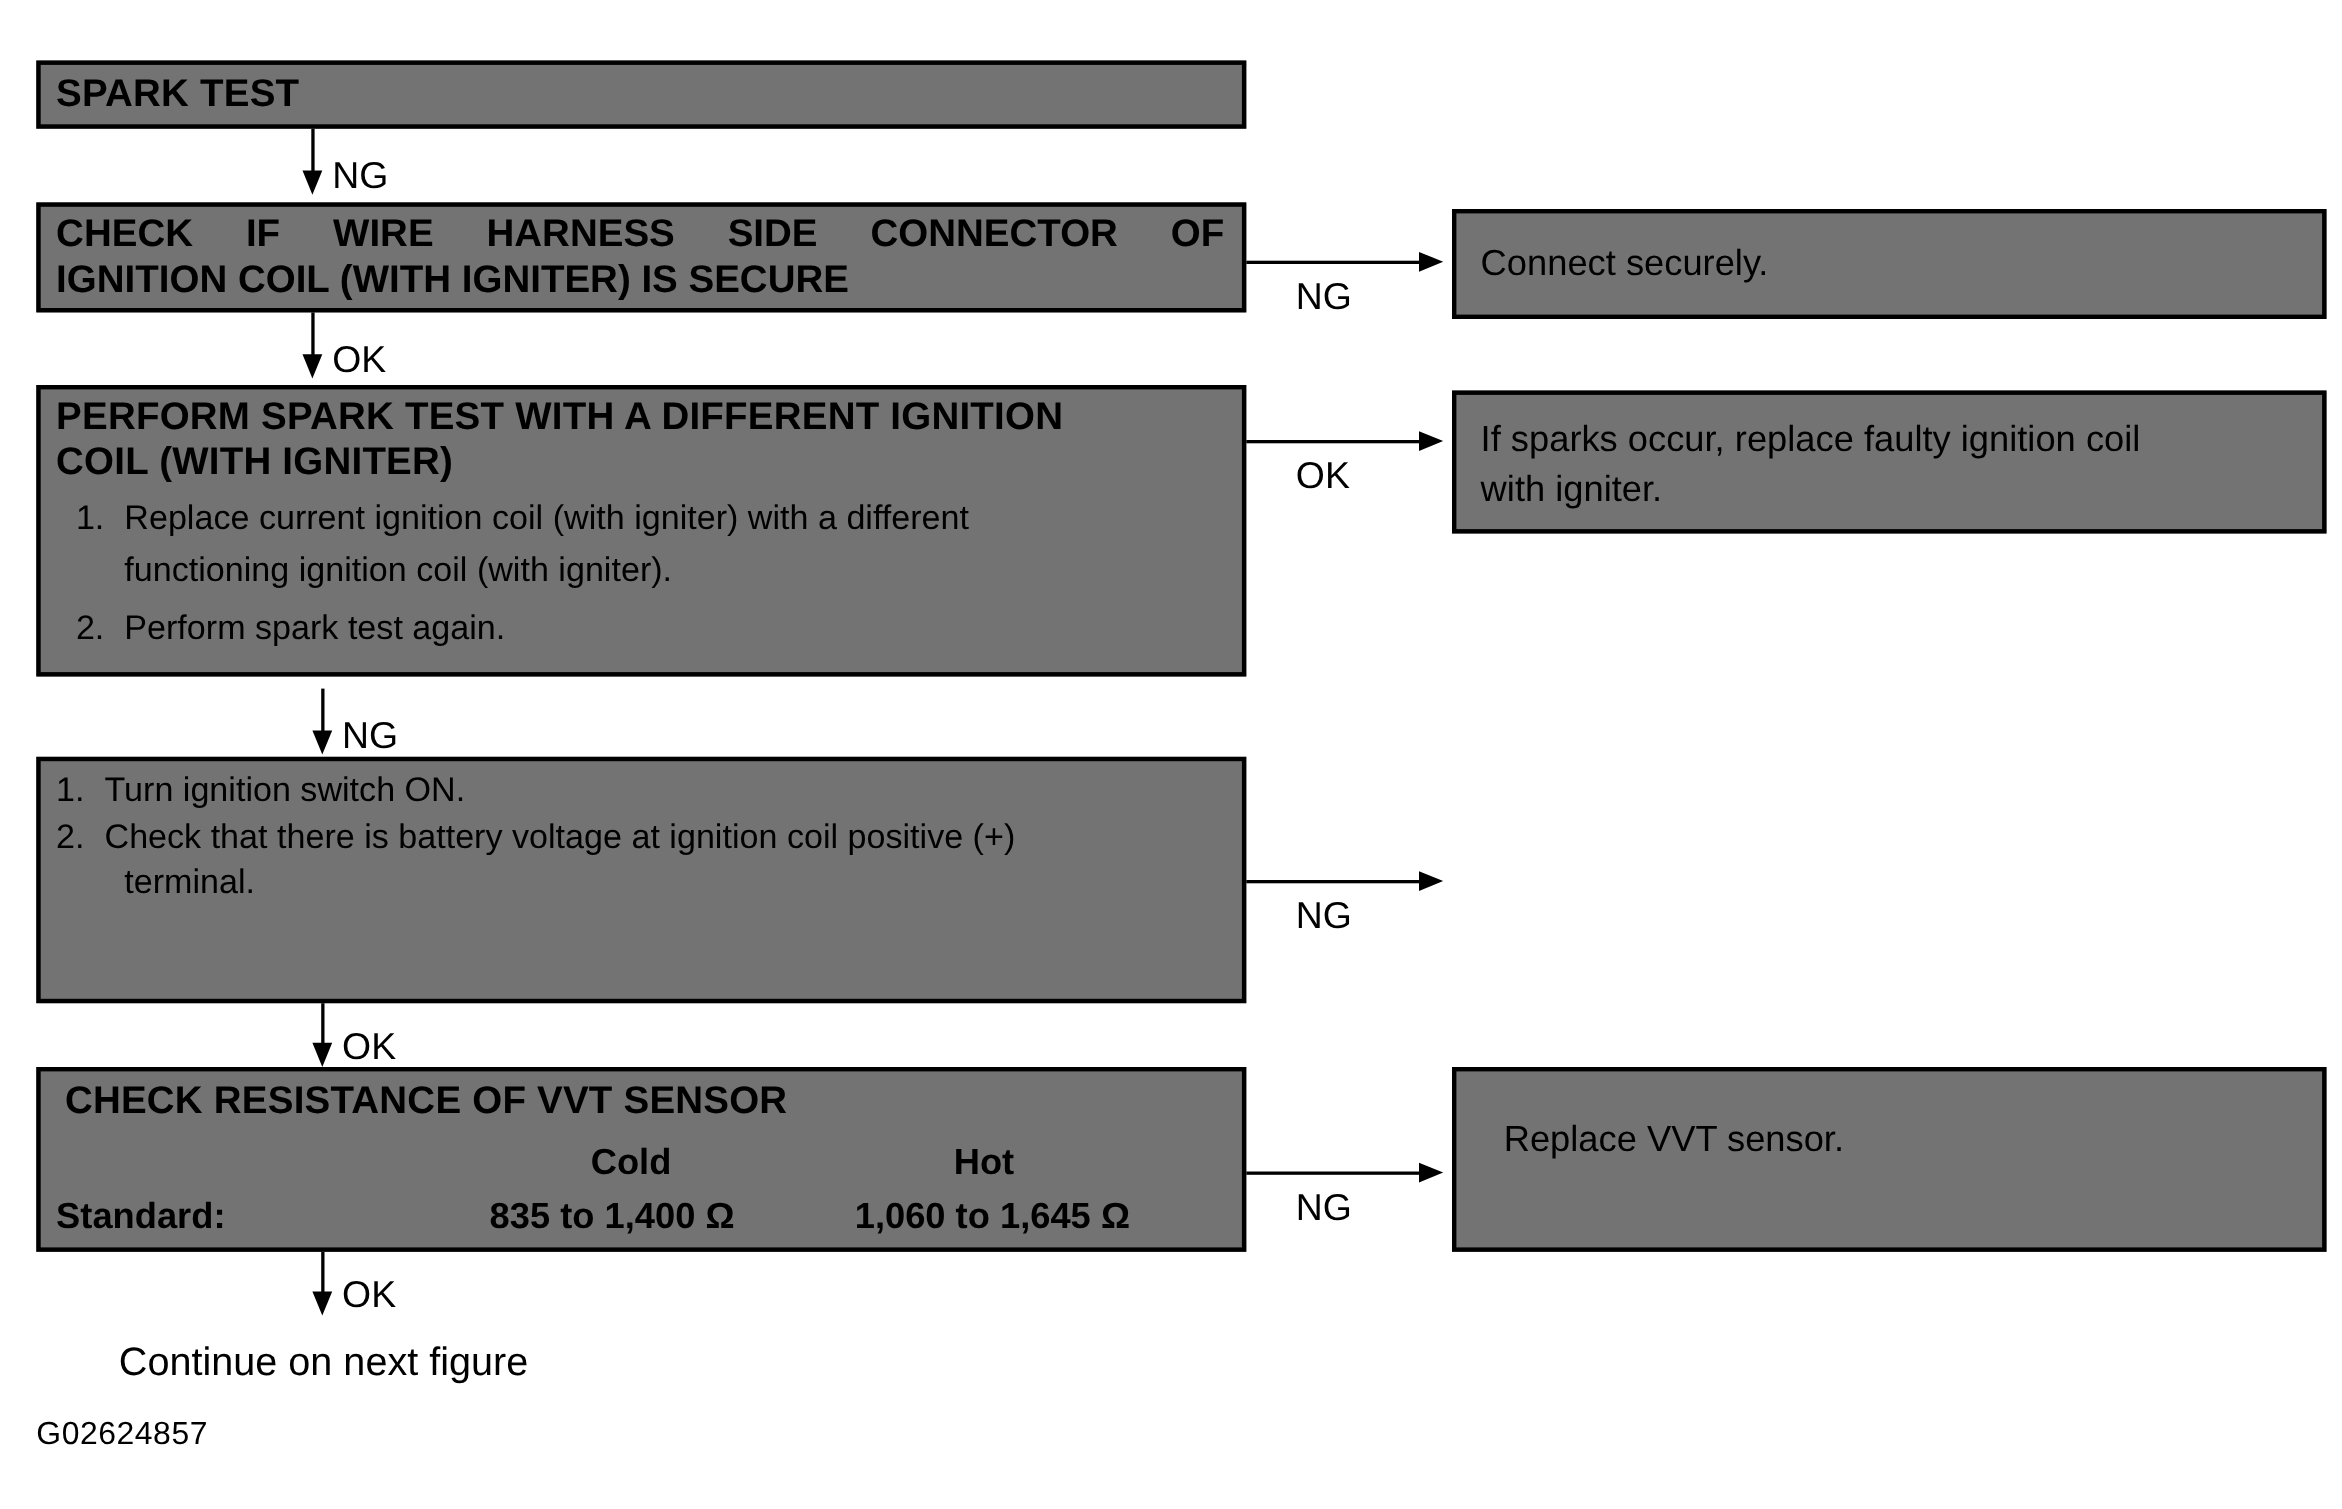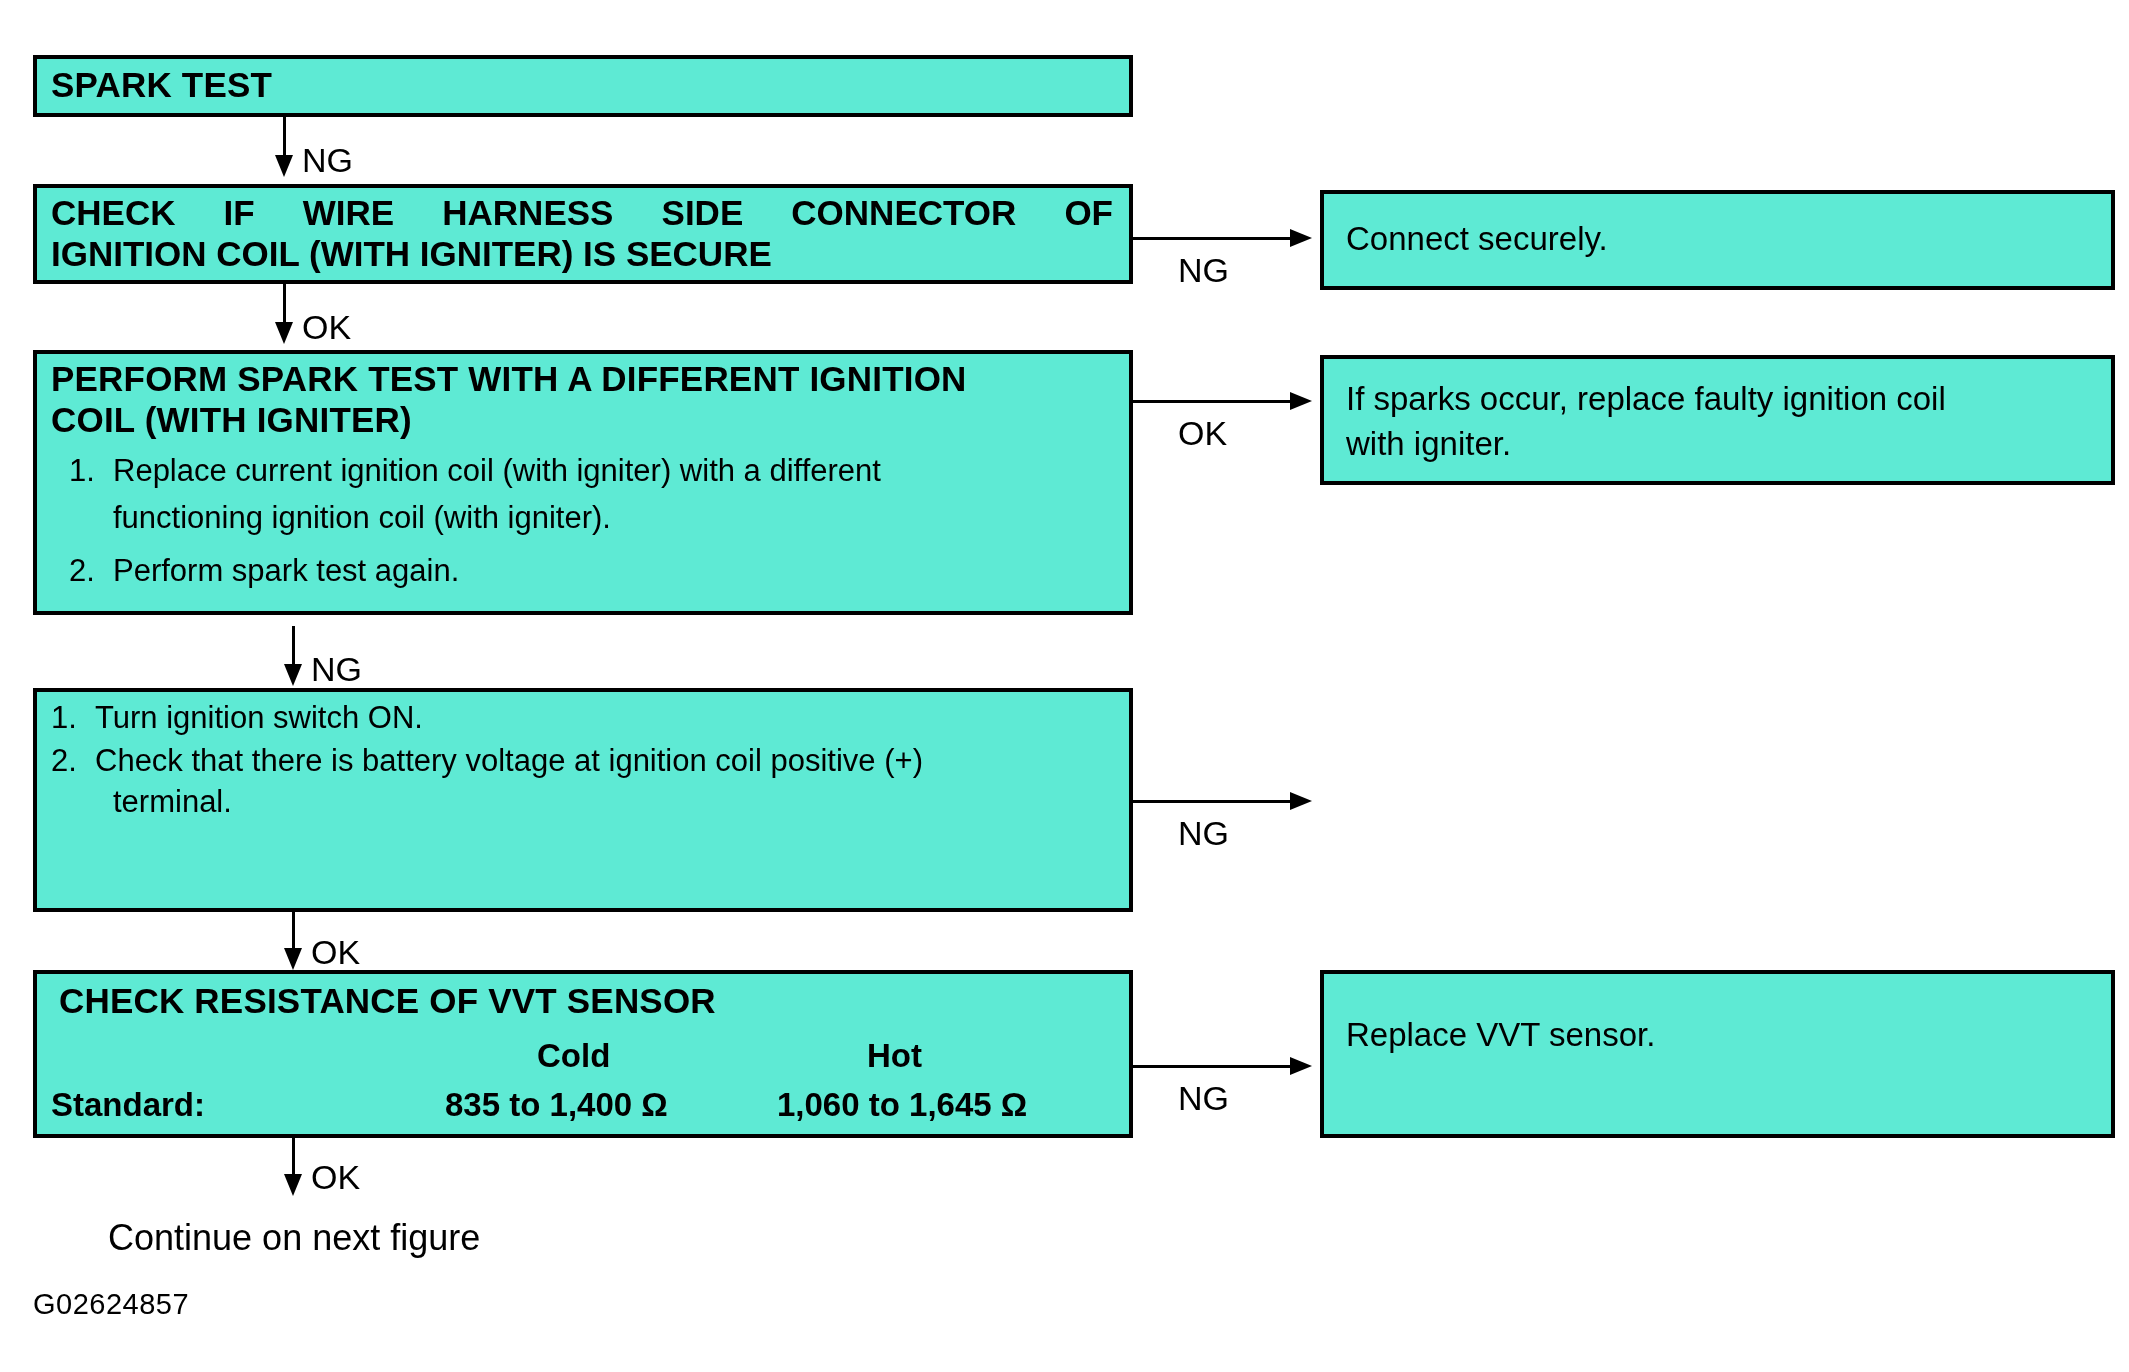--- a/index.html
+++ b/index.html
@@ -14,21 +14,21 @@
   #canvas {
     position: relative;
     width: 2129px;
     height: 1372px;
     background: #ffffff;
     overflow: hidden;
   }
   .box {
     position: absolute;
     border: 4px solid #000;
-    background: #5eead4;
+    background: #737373;
     box-sizing: border-box;
   }
   .head {
     font-weight: bold;
     font-size: 35px;
     line-height: 1.18;
     letter-spacing: 0.2px;
     white-space: pre-line;
   }
   .head-just {
@@ -206,21 +206,21 @@
 
     <div class="std-row" style="left:14px; top:112px; position:absolute;">Standard:</div>
     <div class="std-row" style="left:408px; top:112px; position:absolute;">835 to 1,400 Ω</div>
     <div class="std-row" style="left:740px; top:112px; position:absolute;">1,060 to 1,645 Ω</div>
   </div>
 
   <div class="hline" style="left:1133px; top:1065px; width:160px;"></div>
   <div class="arrow-right" style="left:1290px; top:1057px;"></div>
   <div class="lbl" style="left:1178px; top:1081px;">NG</div>
 
-  <div class="box" style="left:1320px; top:970px; width:795px; height:168px;">
+  <div class="box" style="left:1320px; top:970px; width:795px; height:168px;padding-left:21px;">
     <div class="plain" style="position:static; padding:40px 0 0 22px; white-space:pre-line;">Replace VVT sensor.</div>
   </div>
 
   <div class="vline" style="left:292px; top:1138px; height:42px;"></div>
   <div class="arrow-down" style="left:284px; top:1174px;"></div>
   <div class="lbl" style="left:311px; top:1160px;">OK</div>
 
   <div class="plain" style="left:108px; top:1215px; font-size:36px;">Continue on next figure</div>
 
   <div class="figid" style="left:33px; top:1288px;">G02624857</div>

